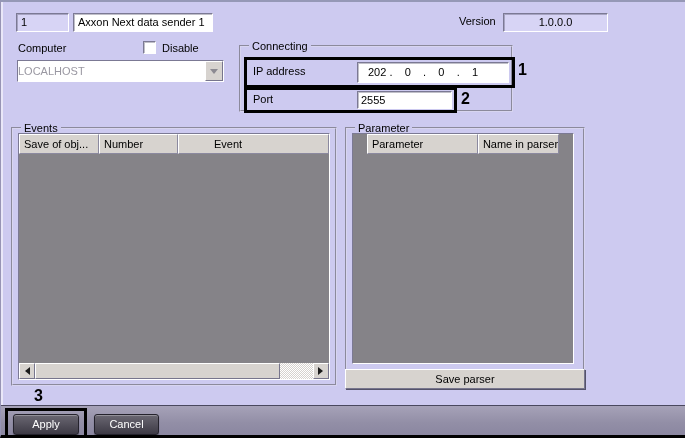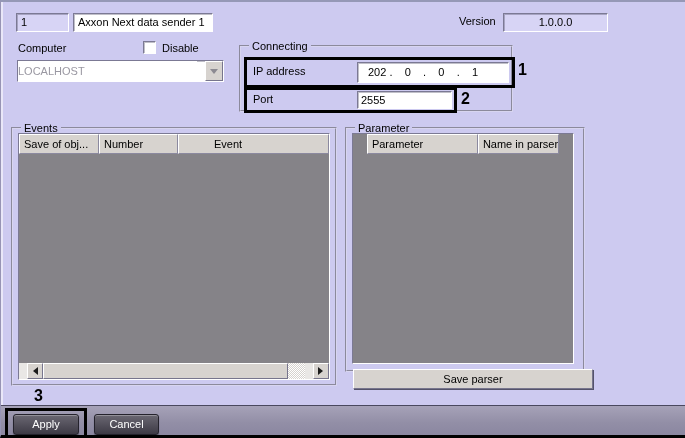--- a/index.html
+++ b/index.html
@@ -16,21 +16,21 @@
   
   .sunken {
     background:#fff;
     border:1px solid; border-color:#7B7994 #FFFFFF #FFFFFF #7B7994;
     box-shadow: inset 1px 1px 0 rgba(74,72,96,.35);
   }
   .tint { background:#D7D4F5; }
   
   .raised {
     background:#D7D3CF;
-    border:1px solid; border-color:#FFFFFF #77758D #77758D #FFFFFF;margin-left:8px;
+    border:1px solid; border-color:#FFFFFF #77758D #77758D #FFFFFF;
   }
   .group {
     position:absolute; border:2px groove #d8d5f0;
   }
   .legend {
     position:absolute; top:-8px; left:8px; background:#CDCAF0; padding:0 3px; line-height:14px;
   }
   .callout { position:absolute; border:3px solid #000; }
   .callout-num { position:absolute; font-weight:bold; font-size:16px; color:#000; }
   

